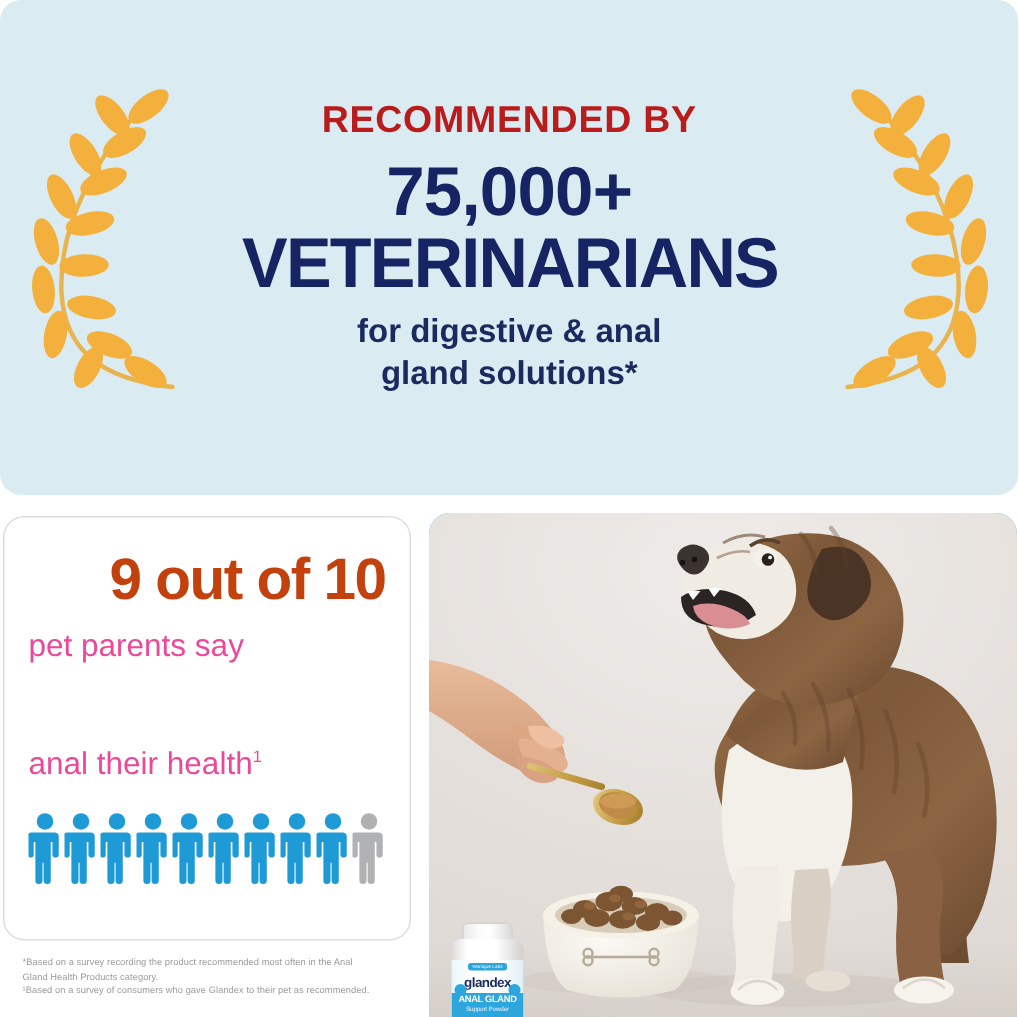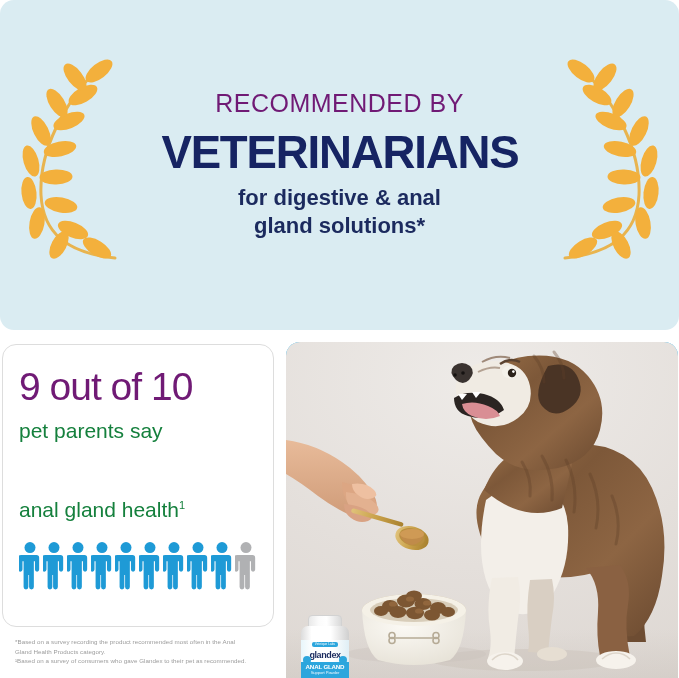--- a/index.html
+++ b/index.html
@@ -40,22 +40,22 @@
     height: 220px;
   }
   .wreath svg { display: block; width: 120px; height: 220px; }
   .banner-text {
     flex: 0 0 auto;
     width: 410px;
     text-align: center;
     padding: 0 4px;
   }
   .ban-eyebrow {
-    color: #701a75;
-    font-weight: normal;
+    color: #b91c1c;
+    font-weight: bold;
     font-size: 25px;
     letter-spacing: 0.5px;
     line-height: 1.1;
     margin: 0 0 10px 0;
     white-space: nowrap;
   }
   .ban-big {
     color: #162463;
     font-weight: bold;
     font-size: 46px;
@@ -98,29 +98,30 @@
     top: 3px;
     width: 272px;
     height: 283px;
     background: #ffffff;
     border: 1px solid #dddddd;
     border-radius: 14px;
     box-sizing: border-box;
     padding: 22px 16px 10px 16px;
   }
   .stat-head {
-    color: #701a75;
+    color: #c2410c;
     font-size: 39px;
-    font-weight: normal;
+    font-weight: bold;
     line-height: 1;
     letter-spacing: -1px;
     margin: 0 0 12px 0;
+    text-align: right;
   }
   .stat-body {
-    color: #15803d;
+    color: #ec4899;
     font-size: 21px;
     line-height: 1.25;
     margin: 0;
     font-weight: normal;
   }
   .stat-body sup { font-size: 11px; vertical-align: super; }
   .people-row {
     display: flex;
     gap: 2px;
     margin-top: 16px;
@@ -254,20 +255,21 @@
           <ellipse cx="20" cy="106" rx="16" ry="7.5" transform="rotate(74 20 106)"></ellipse>
           <ellipse cx="18" cy="138" rx="16" ry="7.5" transform="rotate(84 18 138)"></ellipse>
           <ellipse cx="26" cy="168" rx="16" ry="7.5" transform="rotate(100 26 168)"></ellipse>
           <ellipse cx="48" cy="190" rx="15" ry="7.5" transform="rotate(118 48 190)"></ellipse>
         </g>
       </svg>
     </div>
 
     <div class="banner-text">
       <p class="ban-eyebrow">RECOMMENDED BY</p>
+      <p class="ban-big">75,000+</p>
       <p class="ban-big2">VETERINARIANS</p>
       <p class="ban-sub">for digestive &amp; anal</p>
       <p class="ban-sub" style="margin-top:0">gland solutions*</p>
     </div>
 
     <div class="wreath">
       <svg viewBox="0 0 120 220" xmlns="http://www.w3.org/2000/svg">
         <g transform="translate(120,0) scale(-1,1)">
           <g fill="none" stroke="#e8b44f" stroke-width="3" stroke-linecap="round">
             <path d="M92 8 C 52 48, 28 96, 30 140 C 32 178, 56 198, 104 203"></path>
@@ -297,21 +299,21 @@
 </div>
 
 <div class="bottom-row">
 
   <div class="stat-card">
     <p class="stat-head">9 out of 10</p>
     <p class="stat-body">
       <span>pet parents say</span><br>
       <br>
       <br>
-      <span>anal gland health</span><sup>1</sup>
+      <span>anal their health</span><sup>1</sup>
     </p>
 
     <div class="people-row">
       <svg class="person" viewBox="0 0 24 52">
           <g fill="#1e9ad6">
             <circle cx="12" cy="7" r="6"></circle>
             <path d="M5 15 h14 a3 3 0 0 1 3 3 v13 a2.3 2.3 0 0 1 -4.6 0 v-9 h-1.2 v28 a2.6 2.6 0 0 1 -5.2 0 v-13 h-0.8 v13 a2.6 2.6 0 0 1 -5.2 0 v-28 h-1.2 v9 a2.3 2.3 0 0 1 -4.6 0 v-13 a3 3 0 0 1 3 -3 z"></path>
           </g>
         </svg>
       <svg class="person" viewBox="0 0 24 52">

